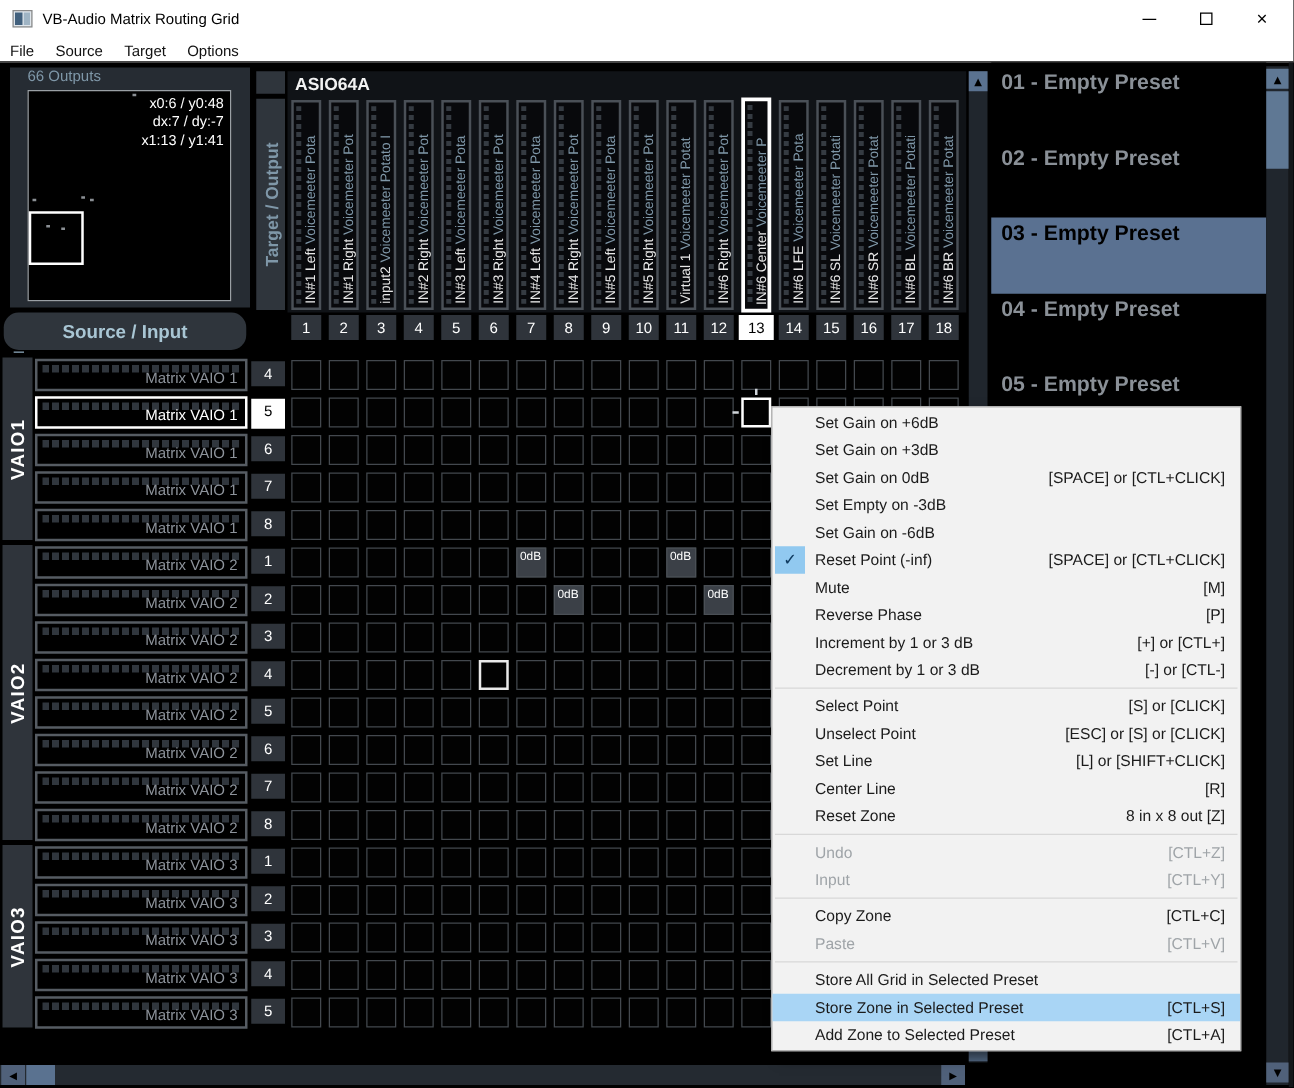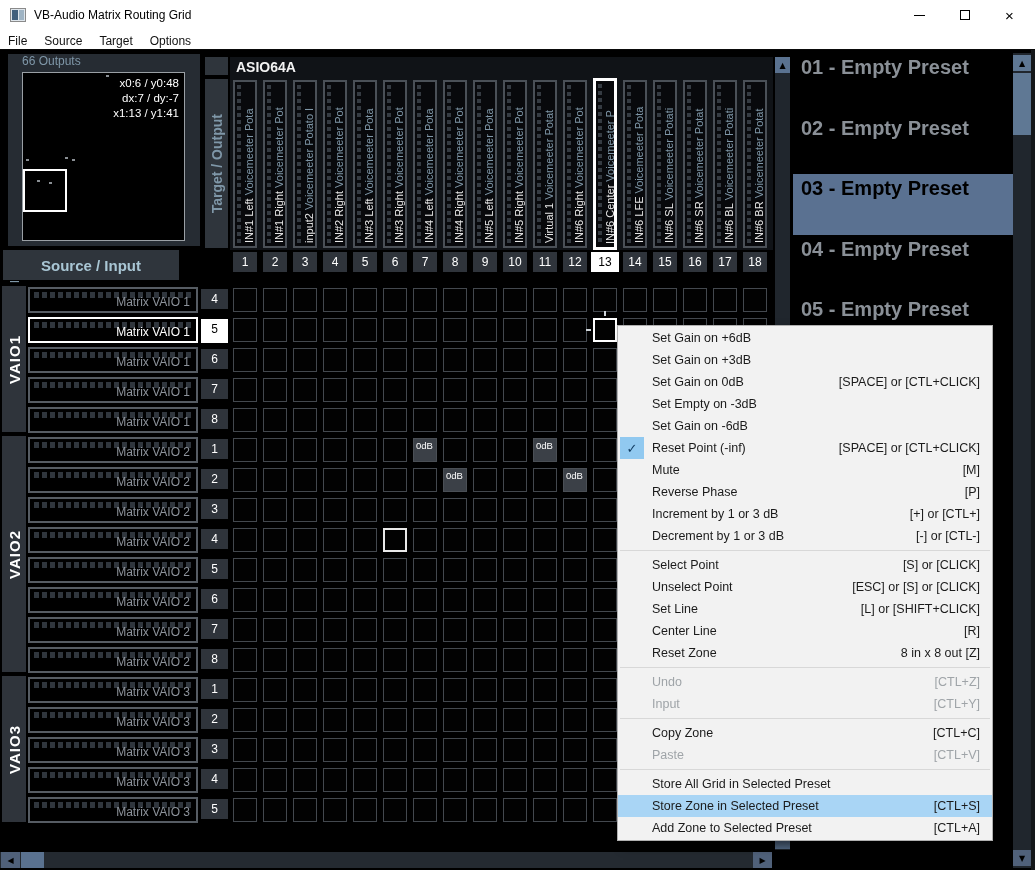--- a/index.html
+++ b/index.html
@@ -28,22 +28,22 @@
   #overview { position:absolute; left:8px; top:54px; width:192px; height:192px; background:#262c33; }
   #outputs-label { position:absolute; left:14px; top:0; font-size:12px; color:#7f97a8; }
   #inputs-label { position:absolute; left:0px; top:128px; height:118px; color:#7f97a8; font-size:12px; }
   .vert { writing-mode:vertical-rl; transform:rotate(180deg); white-space:nowrap; }
   #minimap { position:absolute; left:14px; top:18px; width:163px; height:169px; background:#000; border:1px solid #9aa0a5; }
   #mm-coords { position:absolute; right:5px; top:3px; text-align:right; color:#fff; font-size:11.5px; line-height:15px; }
   #mm-view { position:absolute; border:2px solid #fff; }
   .mm-dot { position:absolute; width:3px; height:2px; background:#8a8f94; }
 
   
-  #source-header { position:absolute; left:3px; top:250px; width:176px; height:30px; background:#2f353c;
-                   display:flex; align-items:center; justify-content:center; font-size:15px; font-weight:bold; color:#a9c6d4; }
+  #source-header { position:absolute; left:3px; top:250px; width:194px; height:30px; background:#2f353c;
+                   display:flex; align-items:center; justify-content:center; font-size:15px; font-weight:bold; color:#a9c6d4;border-radius:12px; }
   #target-block-top { position:absolute; left:205px; top:57px; width:23px; height:18px; background:#2f353c; }
   #target-header { position:absolute; left:205px; top:79px; width:23px; height:169px; background:#2f353c;
                    display:flex; align-items:center; justify-content:center; }
   #target-header span { font-size:14px; font-weight:bold; color:#7f97a8; }
   #device-zone { position:absolute; left:230px; top:57px; width:543px; height:193px; background:#101317; }
   #device-title { position:absolute; left:236px; top:59px; font-size:14px; font-weight:bold; color:#f2f2f2; }
 
   
   #col-headers { position:absolute; left:230px; top:80px; width:543px; height:168px; }
   .colhead { position:absolute; top:0; width:24px; height:168px; background:#08090c; border:2px solid #4a5057; }
@@ -100,21 +100,21 @@
   #gv-up { left:0; top:0; width:15px; height:16px; background:#5a7290; }
   #gv-thumb { left:0; top:778px; width:15px; height:14px; }
   #preset-vsb { position:absolute; left:1013px; top:53px; width:18px; height:815px; background:#20262d; }
   #pv-up { left:0; top:2px; width:18px; height:16px; background:#5f7894; }
   #pv-thumb { left:0; top:20px; width:18px; height:62px; background:#5f7894; }
   #pv-down { left:0; top:797px; width:18px; height:16px; background:#50617a; }
   #right-edge { position:absolute; left:1031px; top:50px; width:4px; height:820px; background:#14171a; }
 
   
   #presets { position:absolute; left:793px; top:50px; width:220px; height:820px; background:#000; padding-top:3px; }
-  .preset { width:220px; height:60.5px; padding:3px 0 0 8px; font-size:20px; font-weight:bold; color:#8a9097; }
+  .preset { width:220px; height:60.5px; padding:3px 0 0 8px; font-size:17px; font-weight:bold; color:#8a9097; }
   .preset.sel { background:#5a7191; color:#000; }
 
   
   #ctxmenu { position:absolute; left:617px; top:325px; width:376px; background:#f2f2f2;
              border:1px solid #b0b0b0; padding:1px 0; z-index:50; box-shadow:6px 6px 9px rgba(0,0,0,0.55); }
   .mitem { position:relative; height:22px; display:flex; align-items:center; font-size:12.5px; color:#1b1b1b; }
   .mitem .gutter { position:absolute; left:2px; top:0; width:24px; height:22px; display:flex; align-items:center; justify-content:center; }
   .mitem .gutter.checked { background:#91c9f0; color:#0f3a5f; font-size:13px; }
   .mitem .mlabel { margin-left:34px; }
   .mitem .mshortcut { margin-left:auto; margin-right:12px; }

